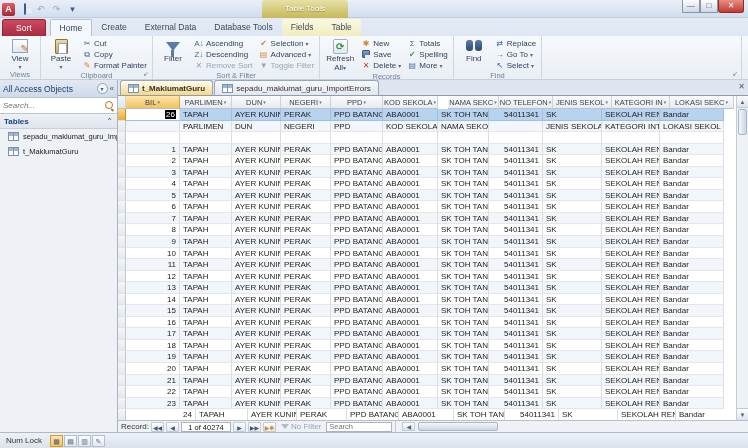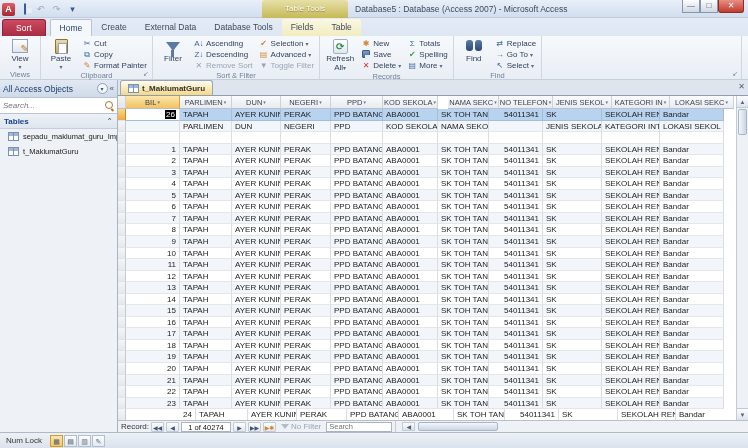--- a/index.html
+++ b/index.html
@@ -162,21 +162,20 @@
 
 <div class="titlebar">
   <div class="qat">
     <div class="app-logo">A</div>
     <div class="qbtn"><span class="save-ic"></span></div>
     <div class="qbtn dis">↶</div>
     <div class="qbtn dis">↷</div>
     <div class="qbtn">▾</div>
   </div>
   <div class="tt-badge">Table Tools</div>
-  <div class="title-text">Database5 : Database (Access 2007) - Microsoft Access</div>
   <div class="win-btns">
     <div class="wbtn">—</div>
     <div class="wbtn">□</div>
     <div class="wbtn close">✕</div>
   </div>
 </div>
 
 <div class="tabsrow">
   <ul class="rtabs" id="rtabs">
       <li class="rtab file">Sort</li>
@@ -415,20 +414,24 @@
       </div>
     </div>
 </div>
 
 <div class="docarea">
   <div class="tabbar">
     <span id="doctabs" style="display:flex;align-items:flex-end;">
         <span class="dtab active">
           <span class="tbl-ico"></span>
           <span>t_MaklumatGuru</span>
+        </span>
+        <span class="dtab">
+          <span class="tbl-ico"></span>
+          <span>sepadu_maklumat_guru_ImportErrors</span>
         </span>
       </span>
     <span class="doc-close">✕</span>
   </div>
 
   <div class="grid">
     <div class="hrow" id="hrow">
         <div class="hc corner" style="width: 8px;"></div>
         <div class="hc selcol" style="width: 54px;">
           <span>BIL</span>

